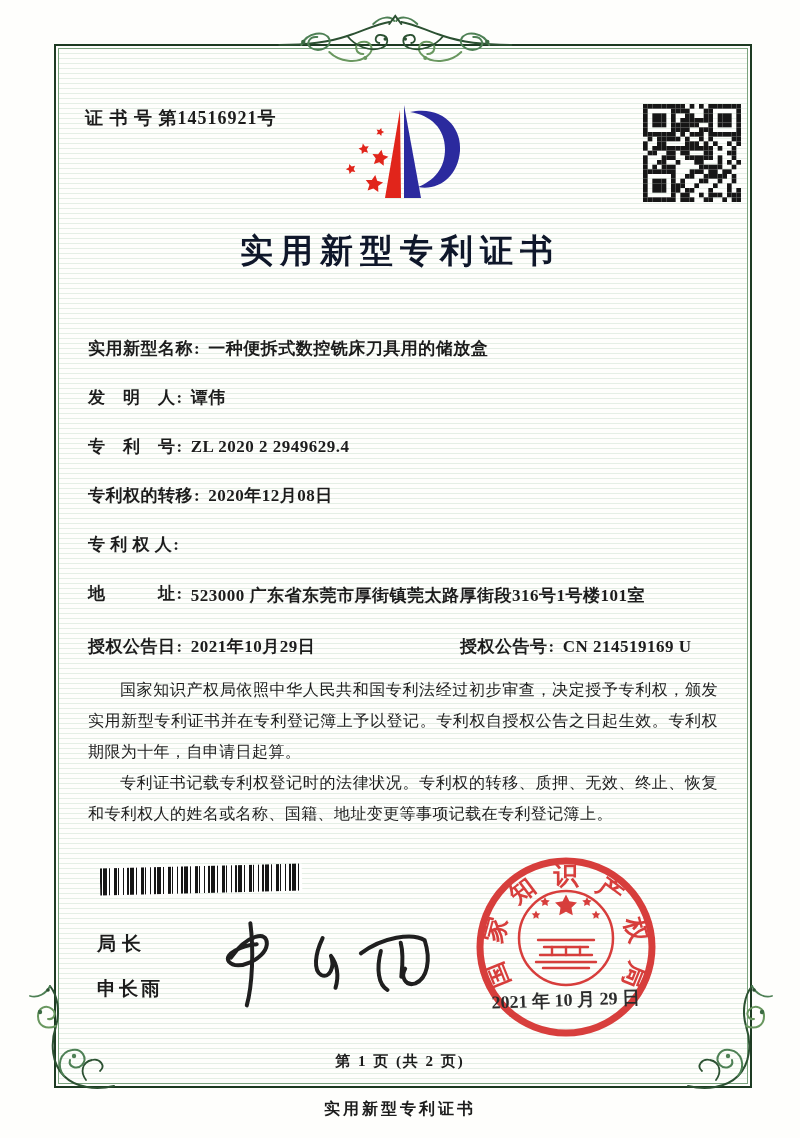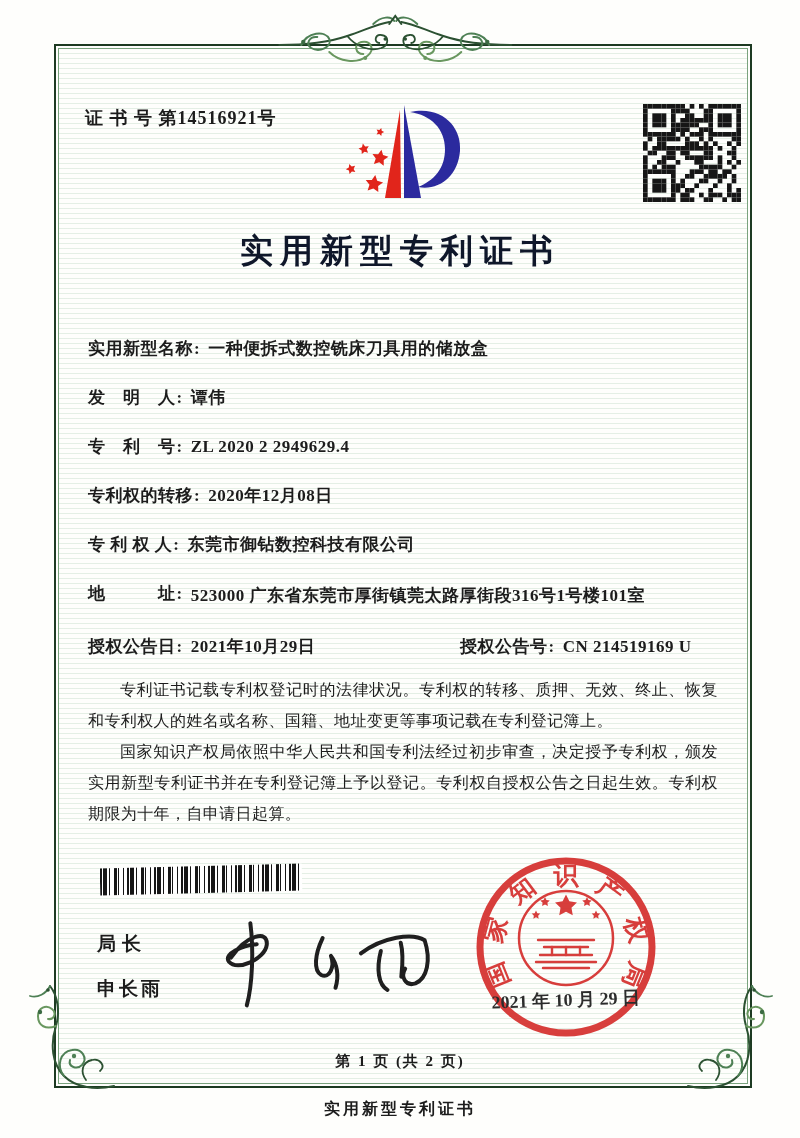--- a/index.html
+++ b/index.html
@@ -429,42 +429,41 @@
       <span class="field-value">ZL 2020 2 2949629.4</span>
     </div>
     <div class="field-row">
       <span class="field-label">专利权的转移</span>
         <span class="field-colon">:</span>
       <span class="field-value">2020年12月08日</span>
     </div>
     <div class="field-row">
       <span class="field-label">专 利 权 人</span>
         <span class="field-colon">:</span>
-      <span class="field-value">东莞市御钻数控科技有限公司</span>
     </div>
     <div class="field-row row-address">
       <span class="field-label">地　　　址</span>
         <span class="field-colon">:</span>
       <span class="field-value">523000 广东省东莞市厚街镇莞太路厚街段316号1号楼101室</span>
     </div>
     <div class="field-row row-grant">
       <span class="field-label">授权公告日</span>
         <span class="field-colon">:</span>
       <span class="field-value">2021年10月29日</span>
       <span class="grant-no">
         <span class="field-label">授权公告号</span>
           <span class="field-colon">:</span>
         <span class="field-value">CN 214519169 U</span>
       </span>
     </div>
   </div>
 
   <div class="body-text">
+    <p>国家知识产权局依照中华人民共和国专利法经过初步审查，决定授予专利权，颁发实用新型专利证书并在专利登记簿上予以登记。专利权自授权公告之日起生效。专利权期限为十年，自申请日起算。</p>
     <p>专利证书记载专利权登记时的法律状况。专利权的转移、质押、无效、终止、恢复和专利权人的姓名或名称、国籍、地址变更等事项记载在专利登记簿上。</p>
-    <p>国家知识产权局依照中华人民共和国专利法经过初步审查，决定授予专利权，颁发实用新型专利证书并在专利登记簿上予以登记。专利权自授权公告之日起生效。专利权期限为十年，自申请日起算。</p>
   </div>
 
   <div class="barcode"></div>
 
   <div class="director-title">局长</div>
   <div class="director-name">申长雨</div>
 
   <svg class="signature" width="240" height="96" viewBox="0 0 240 96" xmlns="http://www.w3.org/2000/svg">
     <g fill="none" stroke="#1f1f1f" stroke-width="4" stroke-linecap="round" stroke-linejoin="round">
       <path d="M26,44 C42,22 64,16 62,32 C60,46 32,58 24,48 C18,40 38,32 52,31"></path>

